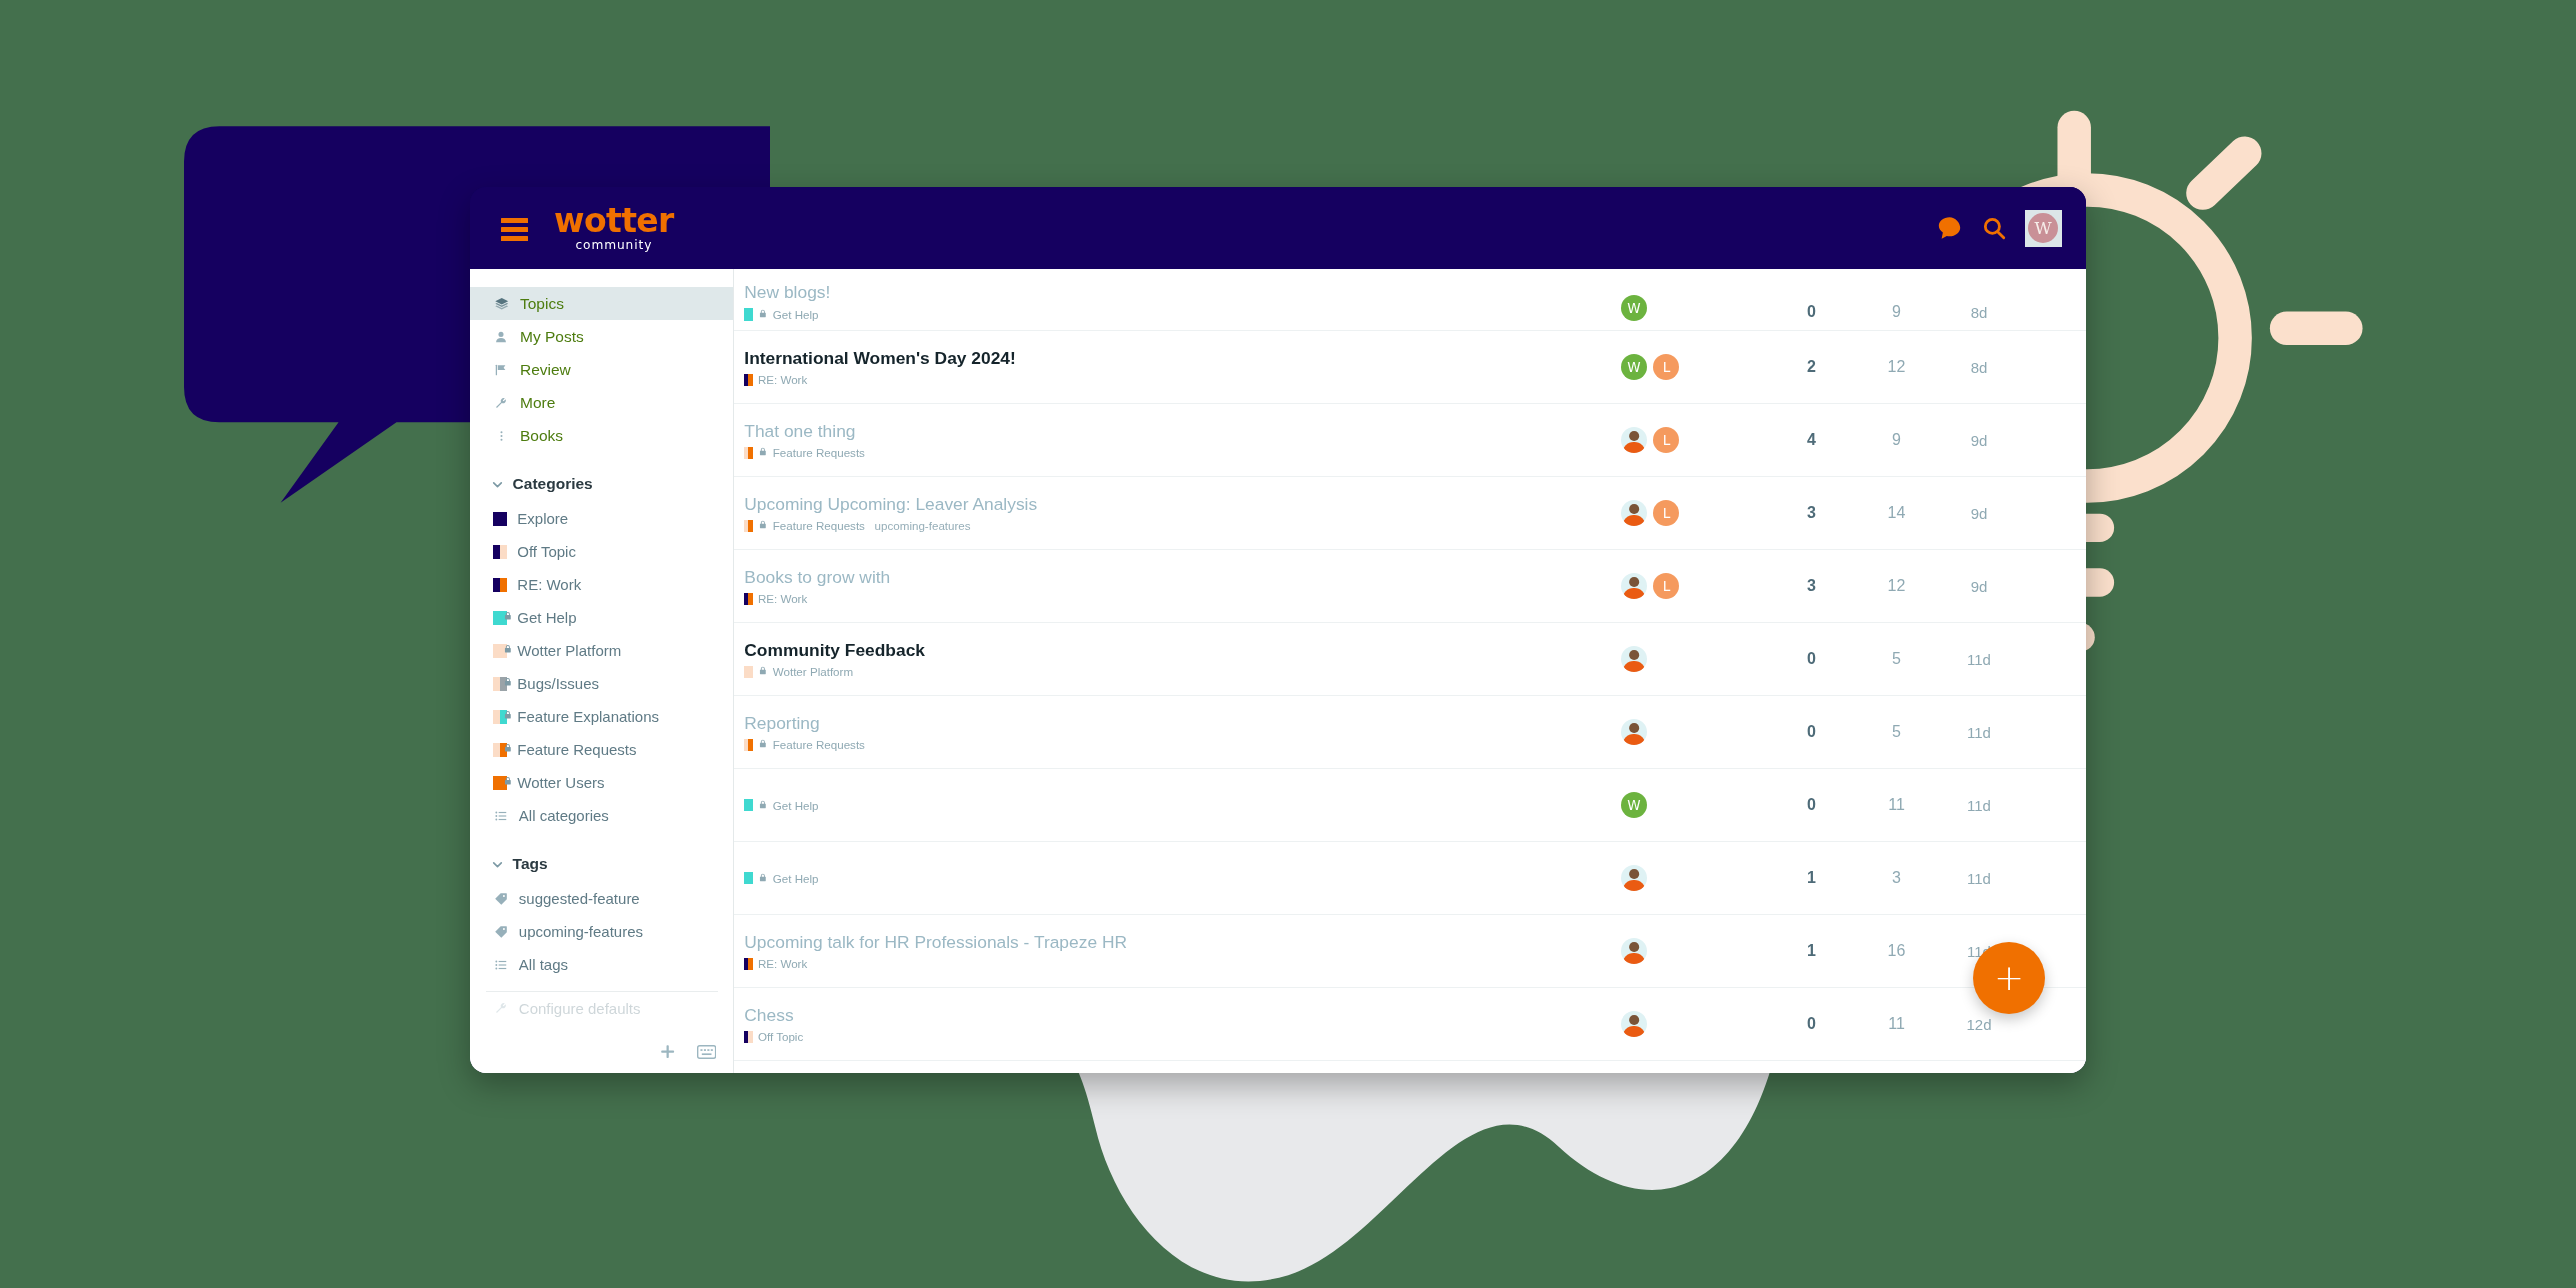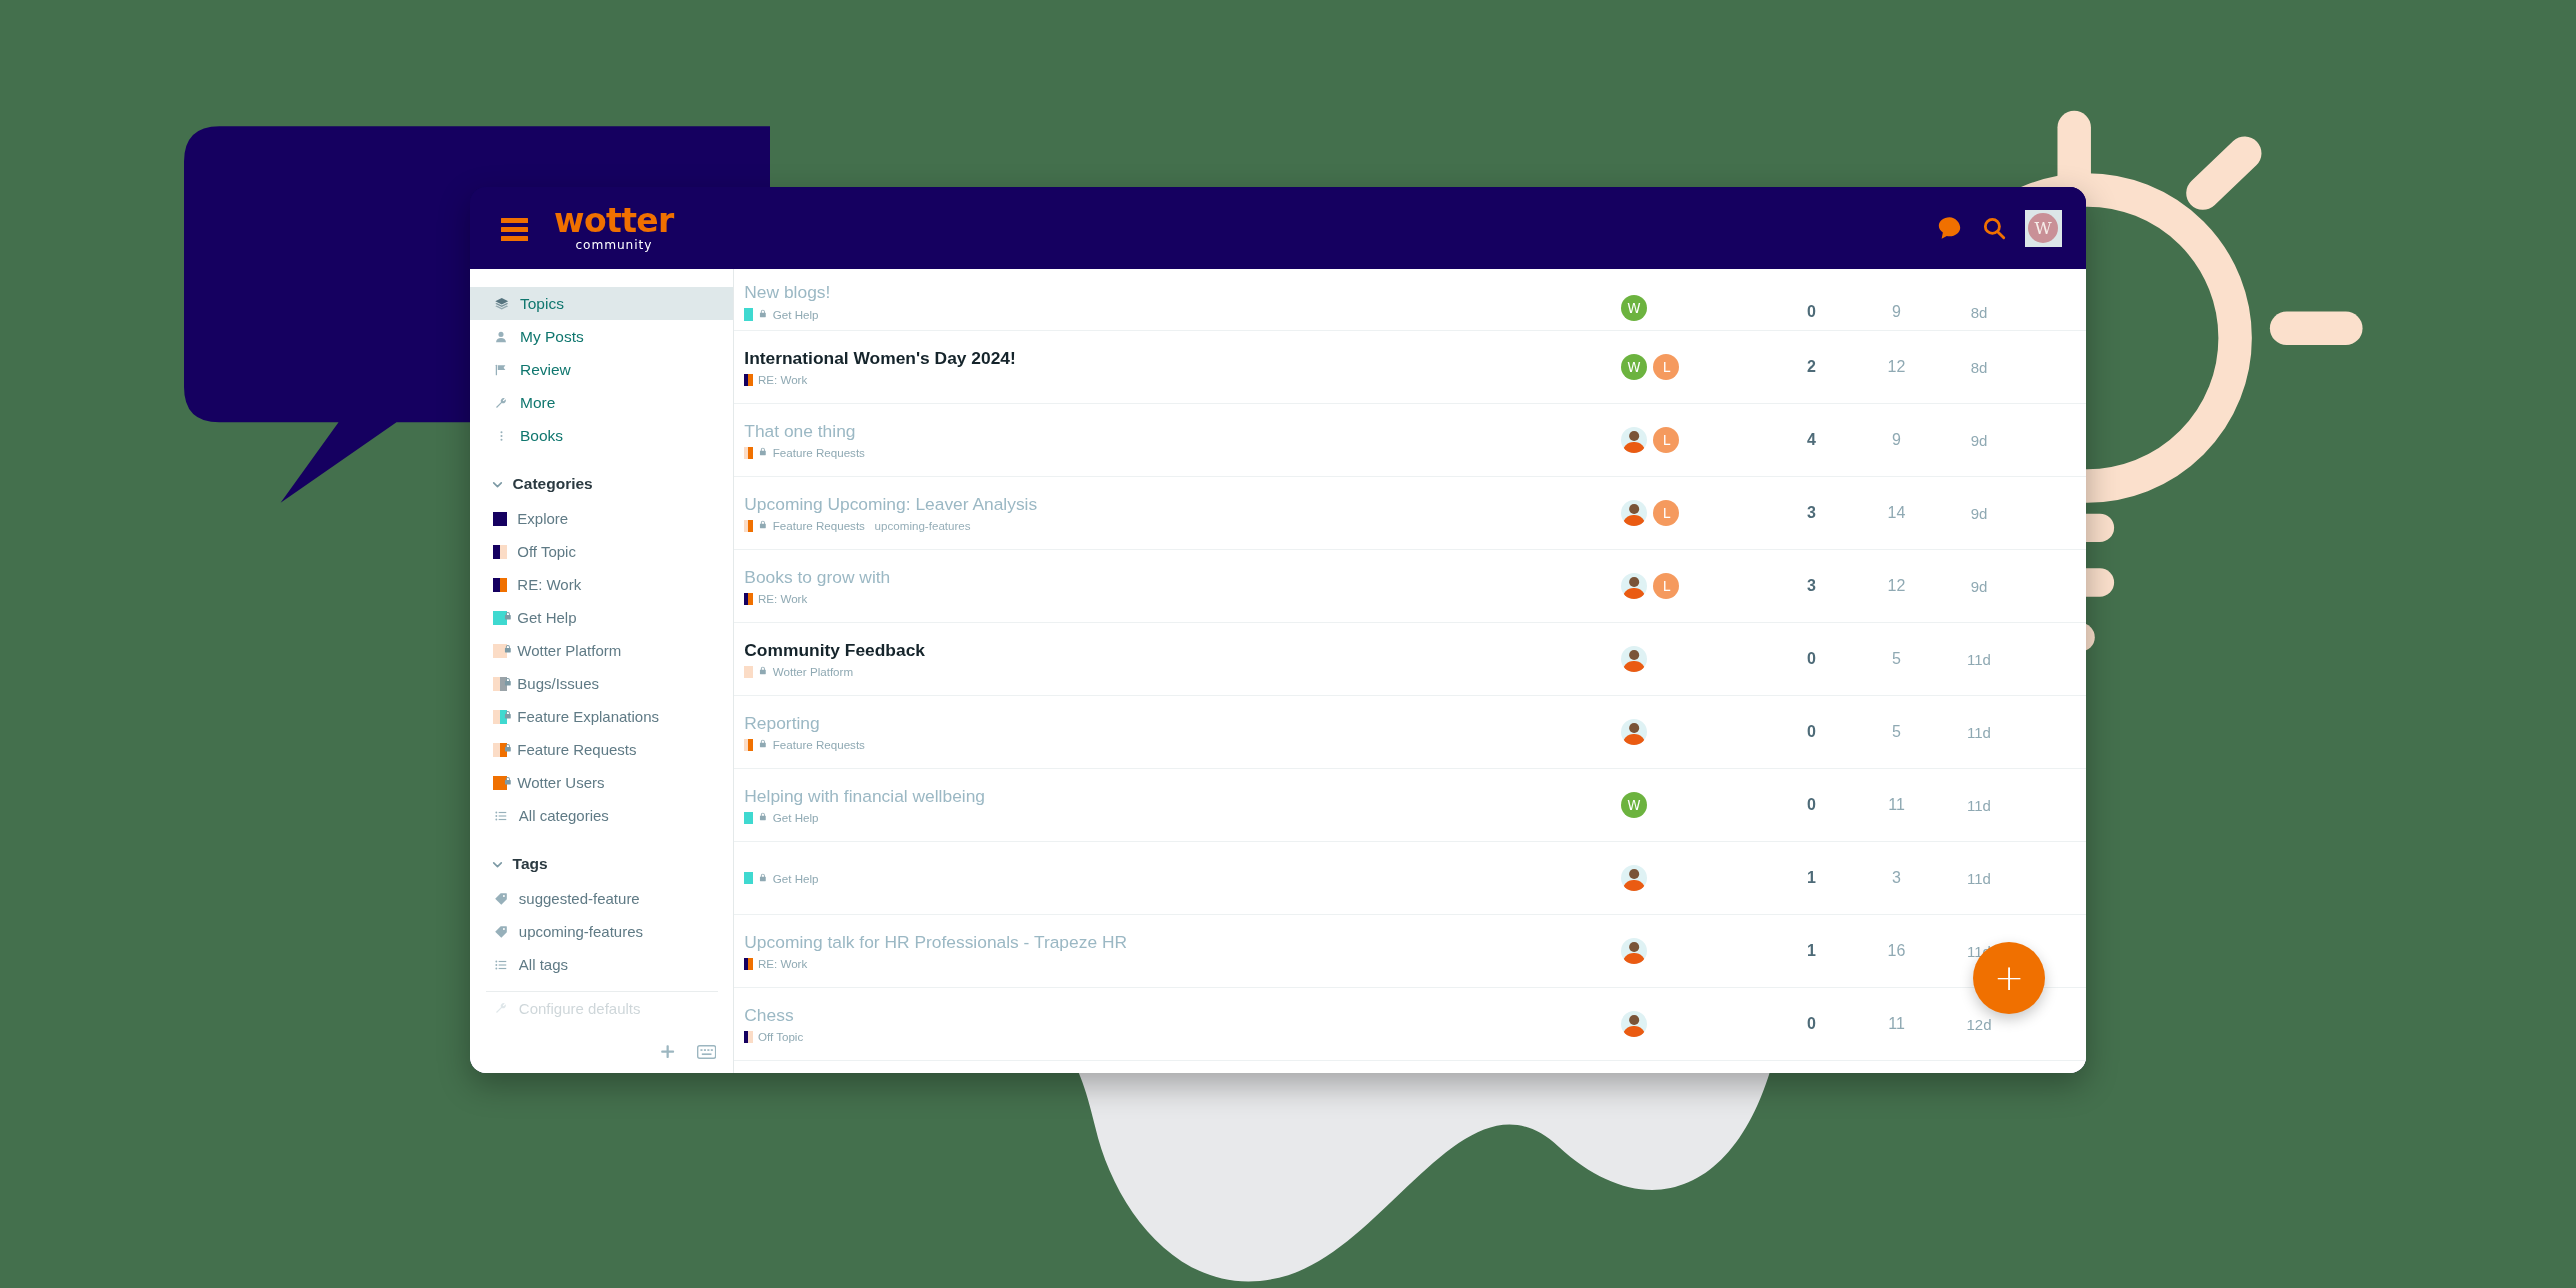--- a/index.html
+++ b/index.html
@@ -94,21 +94,21 @@
     width: 264px; flex: 0 0 264px;
     background: #FFFFFF;
     border-right: 0.6px solid #E4E9EA;
     padding-top: 18px;
     position: relative;
     font-size: 0;
   }
   .nav-item {
     display: flex; align-items: center;
     height: 33px; padding-left: 23px; gap: 10.3px;
-    cursor: pointer; font-size: 15.5px; color: #0f766e;
+    cursor: pointer; font-size: 15.5px; color: #4d7c0f;
   }
   .nav-item.active { background: #DFE8EA; }
   .nav-ico { width: 16.7px; display: flex; align-items: center; justify-content: center; }
 
   .section-head {
     display: flex; align-items: center; gap: 9px;
     padding-left: 20.6px; height: 36px; margin-top: 14px;
     font-size: 15.5px; font-weight: 700; color: #2B3A41; cursor: pointer;
   }
   .cat-item {
@@ -646,21 +646,20 @@
     <div class="t-posters">
               <span class="pav photo"></span>
             </div>
     <div class="t-num">0</div>
     <div class="t-views">5</div>
     <div class="t-act">11d</div>
     <div class="t-pad"></div>
   </div>
   <div class="topic-row">
     <div class="t-main">
-      <div class="t-title read">Helping with financial wellbeing</div>
       <div class="t-meta">
         <span class="t-cat">
           <span class="mini-swatch">
                     <i style="background:#3FD9D0;width:100%"></i>
                   </span>
           <span><svg width="9.7" height="11" viewBox="0 0 24 24" fill="#8FA9B3">
                       <path d="M7 10V7.5a5 5 0 0 1 10 0V10h1.2a1 1 0 0 1 1 1v9a1 1 0 0 1-1 1H5.8a1 1 0 0 1-1-1v-9a1 1 0 0 1 1-1zm2.2 0h5.6V7.5a2.8 2.8 0 1 0-5.6 0z"></path>
                     </svg></span>
           <span>Get Help</span>
         </span>

